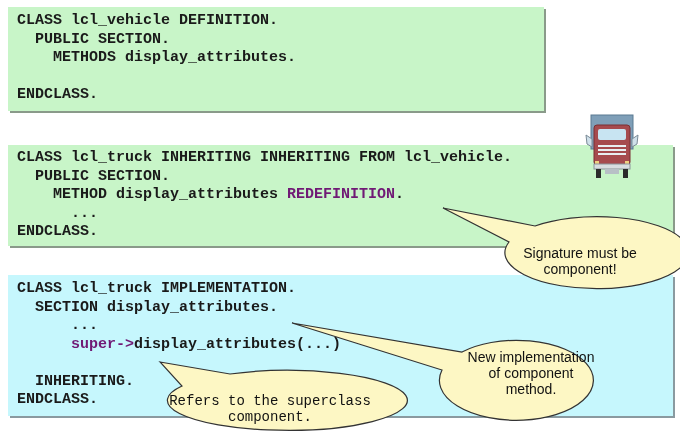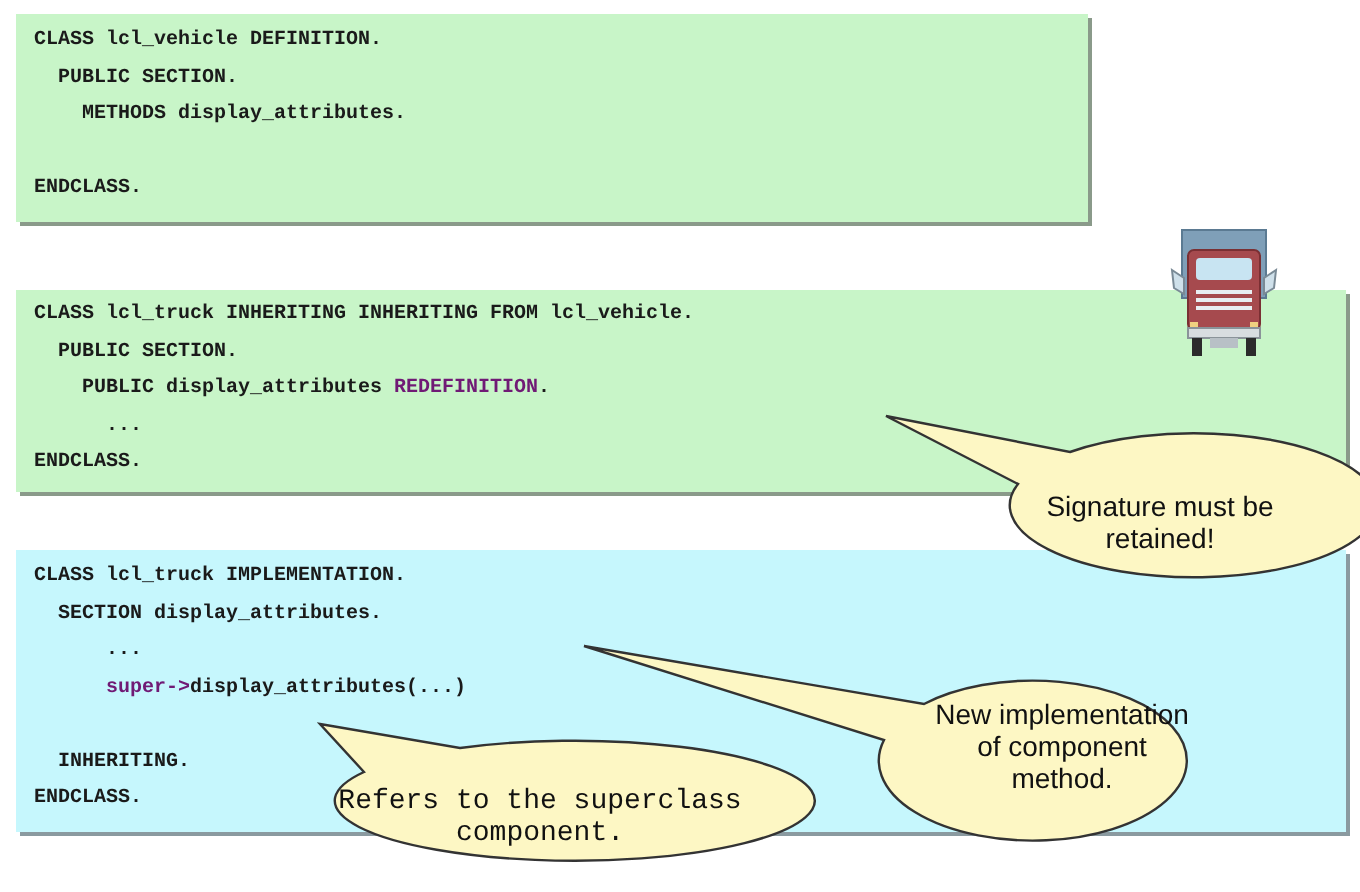--- a/index.html
+++ b/index.html
@@ -1,20 +1,20 @@
 <!DOCTYPE html>
 <html><head>
 <meta charset="utf-8">
 <style>
   html, body { margin: 0; padding: 0; background: #ffffff; }
   body { width: 680px; height: 446px; position: relative; overflow: hidden; font-family: "Liberation Sans", sans-serif; }
   .box { position: absolute; box-sizing: border-box; box-shadow: 2px 2px 0 #8a9a8a; }
   .green { background: #c8f5c8; }
   .blue { background: #c6f7fd; box-shadow: 2px 2px 0 #8a9aa0; }
-  .code { position: absolute; margin: 0; font-family: "Liberation Mono", monospace; font-weight: bold; font-size: 10px; line-height: 18.5px; color: #1a1a1a; white-space: pre; }
+  .code { position: absolute; margin: 0; font-family: "Liberation Mono", monospace; font-weight: bold; font-size: 15px; line-height: 18.5px; color: #1a1a1a; white-space: pre; }
   .red { color: #701a75; }
   #box1 { left: 8px; top: 7px; width: 536px; height: 104px; }
   #box2 { left: 8px; top: 145px; width: 665px; height: 101px; }
   #box3 { left: 8px; top: 275px; width: 665px; height: 141px; }
   #code1 { left: 17px; top: 12px; }
   #code2 { left: 17px; top: 149px; }
   #code3 { left: 17px; top: 280px; }
   svg.overlay { position: absolute; left: 0; top: 0; }
   .callout-text { position: absolute; text-align: center; font-size: 14px; line-height: 16px; color: #111; }
   #t1 { left: 500px; top: 245px; width: 160px; }
@@ -28,21 +28,21 @@
 <div class="box green" id="box1"></div>
 <pre class="code" id="code1"><span>CLASS lcl_vehicle DEFINITION.</span>
 <span>  PUBLIC SECTION.</span>
 <span>    METHODS display_attributes.</span>
 <span></span>
 <span>ENDCLASS.</span></pre>
 
 <div class="box green" id="box2"></div>
 <pre class="code" id="code2"><span>CLASS lcl_truck INHERITING INHERITING FROM lcl_vehicle.</span>
 <span>  PUBLIC SECTION.</span>
-<span>    PUBLIC display_attributes </span><span class="red">REDEFINITION</span><span>.</span>
+<span>    METHOD display_attributes </span><span class="red">REDEFINITION</span><span>.</span>
 <span>      ...</span>
 <span>ENDCLASS.</span></pre>
 
 <div class="box blue" id="box3"></div>
 <pre class="code" id="code3"><span>CLASS lcl_truck IMPLEMENTATION.</span>
 <span>  SECTION display_attributes.</span>
 <span>      ...</span>
 <span>      </span><span class="red">super-&gt;</span><span>display_attributes(...)</span>
 <span></span>
 <span>  INHERITING.</span>
@@ -50,21 +50,21 @@
 
 <svg class="overlay" width="680" height="446">
 
   <path d="M443,208 L535,226 A92,36 0 1,1 509,242 Z" fill="#fdf7c4" stroke="#333" stroke-width="1.2"></path>
 
   <path d="M292,323 L462,352 A77,40 0 1,1 442,370 Z" fill="#fdf7c4" stroke="#333" stroke-width="1.2"></path>
 
   <path d="M160,362 L230,374 A120,30 0 1,1 182,386 Z" fill="#fdf7c4" stroke="#333" stroke-width="1.2"></path>
 </svg>
 
-<div class="callout-text" id="t1">Signature must be retained!</div>
+<div class="callout-text" id="t1">Signature must be component!</div>
 <div class="callout-text" id="t2">New implementation of component method.</div>
 <div class="callout-text" id="t3">Refers to the superclass component.</div>
 
 <svg id="truck" width="56" height="70" viewBox="0 0 56 70">
   <rect x="7" y="2" width="42" height="34" fill="#7f9fb8" stroke="#5b7a92"></rect>
   <rect x="10" y="12" width="36" height="40" rx="3" fill="#a64a4e" stroke="#7a2f33"></rect>
   <rect x="14" y="16" width="28" height="11" rx="2" fill="#c8e4f2"></rect>
   <polygon points="2,22 8,26 8,34 3,31" fill="#cfe0ea" stroke="#7a8a96"></polygon>
   <polygon points="54,22 48,26 48,34 53,31" fill="#cfe0ea" stroke="#7a8a96"></polygon>
   <rect x="14" y="32" width="28" height="2" fill="#e8eef2"></rect>

